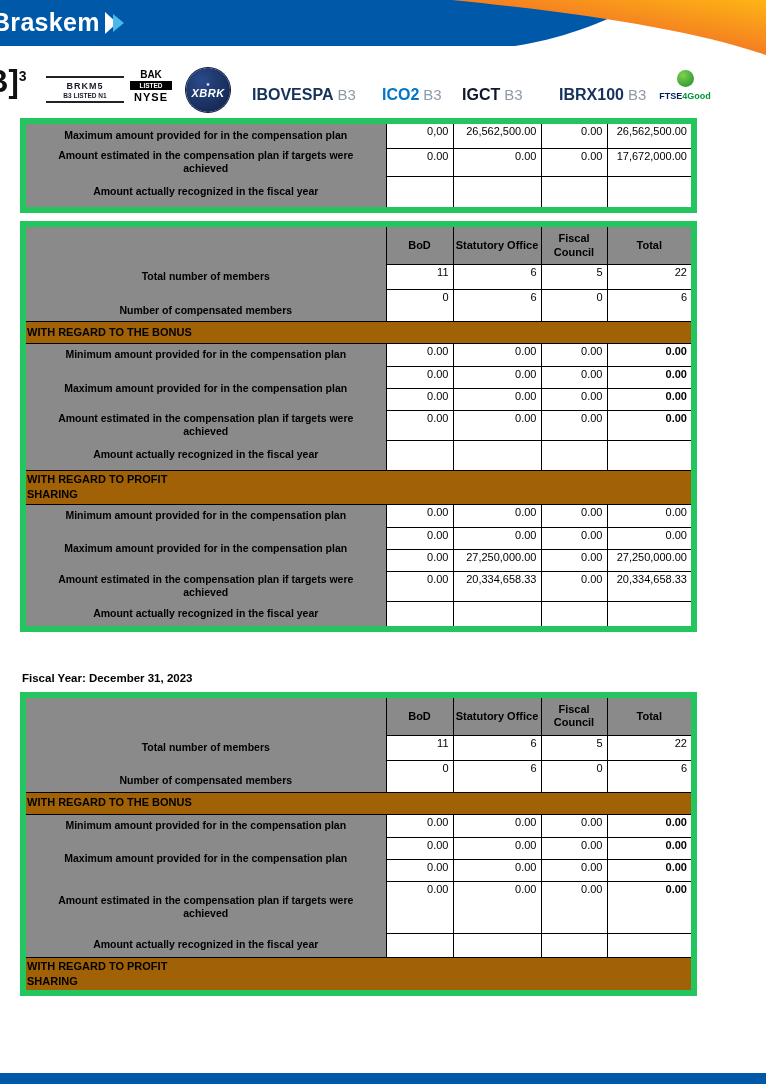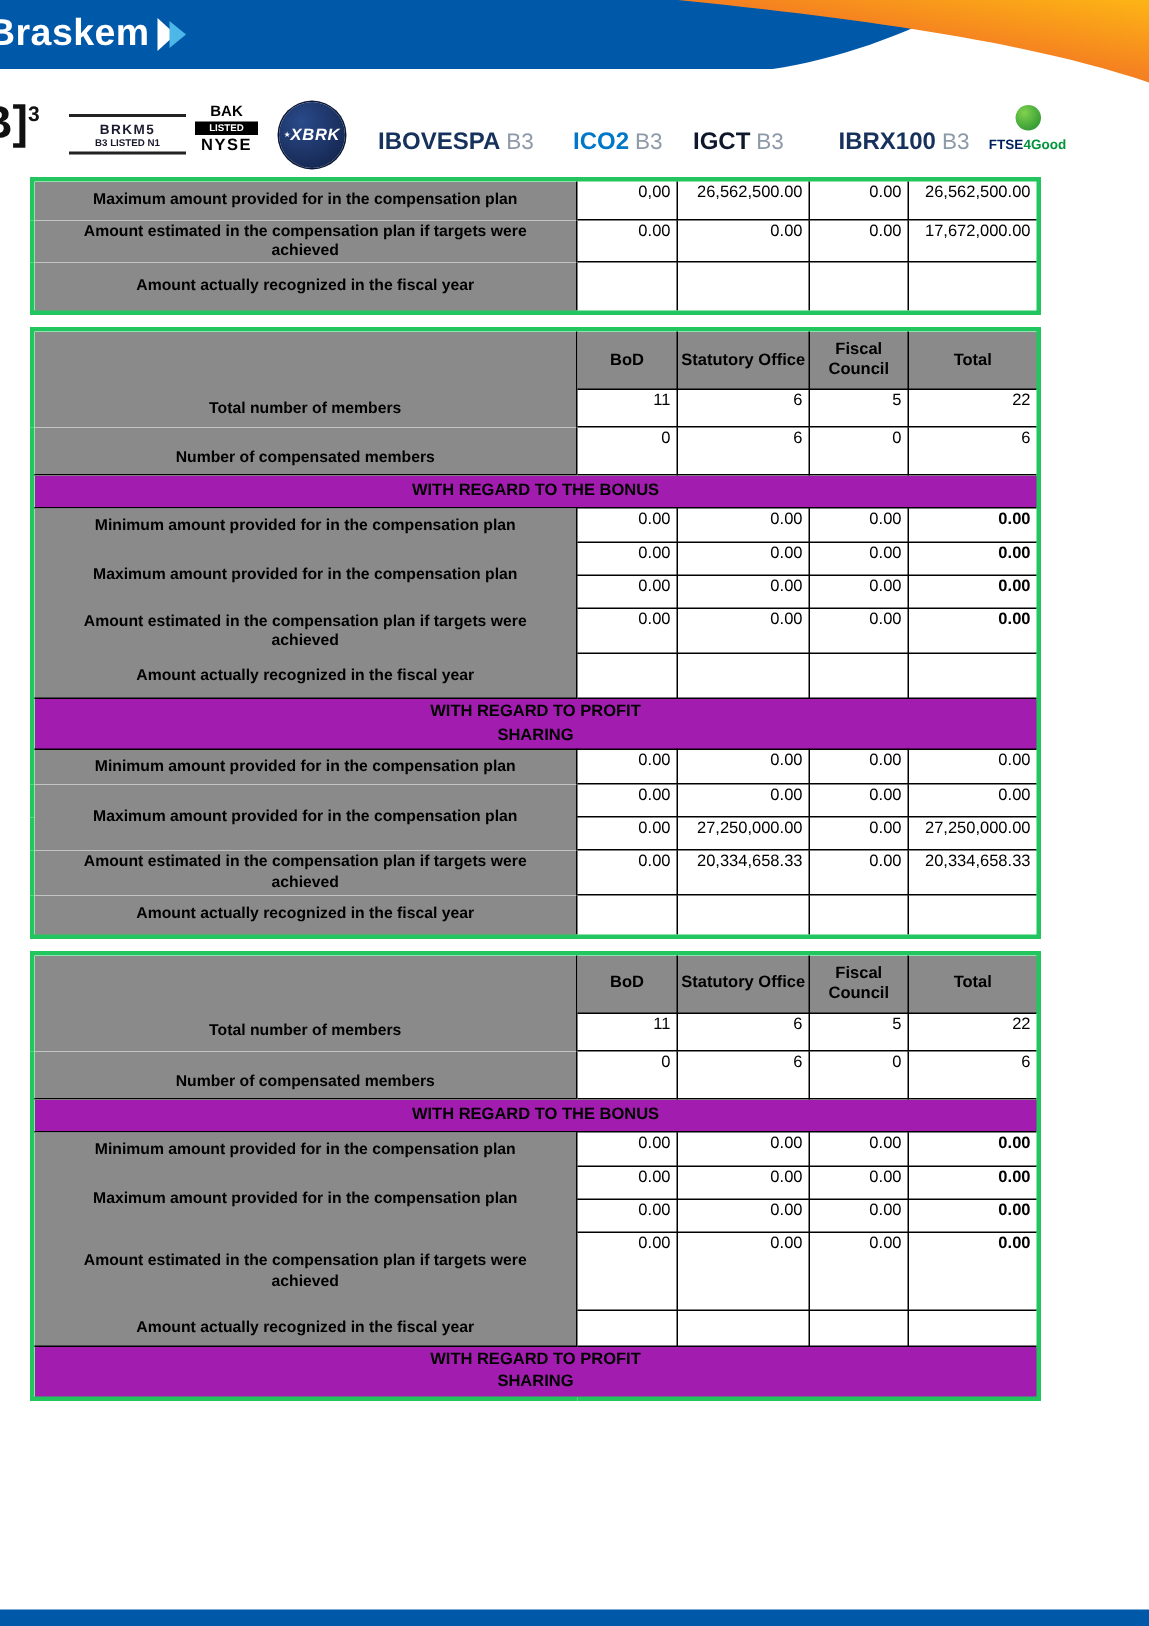--- a/index.html
+++ b/index.html
@@ -14,42 +14,42 @@
   .logo-strip{position:absolute;top:62px;left:0;width:766px;height:56px;}
   .b3partial{position:absolute;left:-14px;top:2px;font-size:31px;font-weight:bold;color:#111;}
   .b3partial .sup{font-size:14px;vertical-align:super;font-weight:bold;}
   .brkm5{position:absolute;left:46px;top:14px;width:78px;text-align:center;border-top:2px solid #222;border-bottom:2px solid #222;padding:3px 0 2px;}
   .brkm5 .l1{font-size:9px;font-weight:bold;color:#1a1a2e;letter-spacing:1px;}
   .brkm5 .l2{font-size:6.5px;color:#1a1a2e;margin-top:1px;font-weight:bold;}
   .adr{position:absolute;left:130px;top:7px;width:42px;text-align:center;}
   .adr .l1{font-size:10px;font-weight:bold;color:#000;text-align:center;}
   .adr .l2{font-size:6.5px;font-weight:bold;color:#fff;background:#000;padding:1px 0;margin:1px 0;}
   .adr .l3{font-size:11px;font-weight:bold;color:#000;letter-spacing:1px;}
-  .xbrk{position:absolute;left:186px;top:6px;width:44px;height:44px;border-radius:50%;background:radial-gradient(circle at 35% 30%, #2a4a8a, #101f44);display:flex;flex-direction:row;align-items:center;justify-content:center;box-shadow:0 0 0 1px #0b1736;}
+  .xbrk{position:absolute;left:186px;top:6px;width:44px;height:44px;border-radius:50%;background:radial-gradient(circle at 35% 30%, #2a4a8a, #101f44);display:flex;flex-direction:column;align-items:center;justify-content:center;box-shadow:0 0 0 1px #0b1736;}
   .xbrk .tiny{color:#fff;font-size:5px;line-height:1;}
   .xbrk .main{color:#fff;font-size:11px;font-weight:bold;font-style:italic;letter-spacing:0.5px;}
   .idx{position:absolute;top:24px;font-size:16px;font-weight:bold;white-space:nowrap;}
   .idx .sfx{color:#8e9aa8;font-weight:normal;margin-left:4px;font-size:15px;}
   .ftse{position:absolute;left:652px;top:8px;width:66px;text-align:center;}
   .ftse-globe{width:17px;height:17px;border-radius:50%;background:radial-gradient(circle at 35% 30%, #7fd24d, #1e8a2e);margin:0 auto 4px;}
   .ftse-label{font-size:9px;font-weight:bold;}
   .ftse-label .p1{color:#00205b;}
   .ftse-label .p2{color:#00953b;}
 
   
   .content{position:absolute;left:20px;top:118px;width:671px;}
-  table{border-collapse:collapse;table-layout:fixed;width:671px;border:3px solid #22c55e;}
+  table{border-collapse:collapse;table-layout:fixed;width:671px;border:6px solid #22c55e;}
   td{font-size:10.5px;color:#000;overflow:hidden;}
   .lbl{background:#8a8a8a;font-weight:bold;text-align:center;vertical-align:middle;border-left:1px solid #000;border-right:1px solid #000;padding:1px 26px;line-height:1.25;}
   .vb{vertical-align:bottom;padding-bottom:4px;}
   .v{border:1px solid #000;background:#fff;text-align:right;vertical-align:top;padding:1px 4px;font-size:11px;}
   .bt{font-weight:bold;}
   .hdr{background:#8a8a8a;font-weight:bold;font-size:11px;text-align:center;vertical-align:middle;border:1px solid #000;line-height:1.2;padding:1px 2px;}
   .hlbl{background:#8a8a8a;border-left:1px solid #000;border-right:1px solid #000;}
-  .sect td{background:#a21caf;border:1px solid #000;text-align:center;font-weight:bold;font-size:11px;vertical-align:middle;white-space:pre-line;line-height:1.4;}
+  .sect td{background:#a16207;border:1px solid #000;font-weight:bold;font-size:11px;vertical-align:middle;white-space:pre-line;line-height:1.4;}
   .fy-title{font-size:11.5px;font-weight:bold;color:#000;}
 
   tr.h22{height:22px;} tr.h23{height:23px;} tr.h24{height:24px;} tr.h25{height:25px;}
   tr.h27{height:27px;} tr.h28{height:28px;} tr.h30{height:30px;} tr.h32{height:32px;}
   tr.h33{height:33px;} tr.h34{height:34px;} tr.h40{height:40px;} tr.h52{height:52px;}
 
   .footer{position:absolute;left:0;bottom:0;width:766px;height:11px;background:#0058a8;}
 </style>
 </head>
 <body>
@@ -250,20 +250,21 @@
     <tr class="h28">
       <td class="lbl">Amount actually recognized in the fiscal year</td>
       <td class="v"></td>
       <td class="v"></td>
       <td class="v"></td>
       <td class="v"></td>
     </tr>
   </tbody>
     </table>
 
+  <div class="fy-title" style="margin:40px 0 0 2px">Fiscal Year: December 31, 2023</div>
 
   <table style="margin-top:8px">
     <colgroup>
         <col style="width:363px">
         <col style="width:67px">
         <col style="width:88px">
         <col style="width:66px">
         <col style="width:87px">
       </colgroup>
     <tbody>

